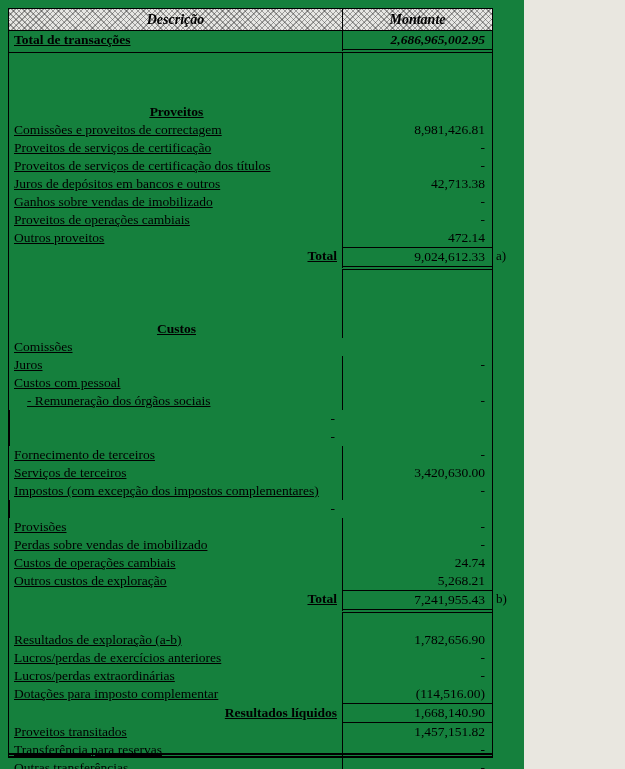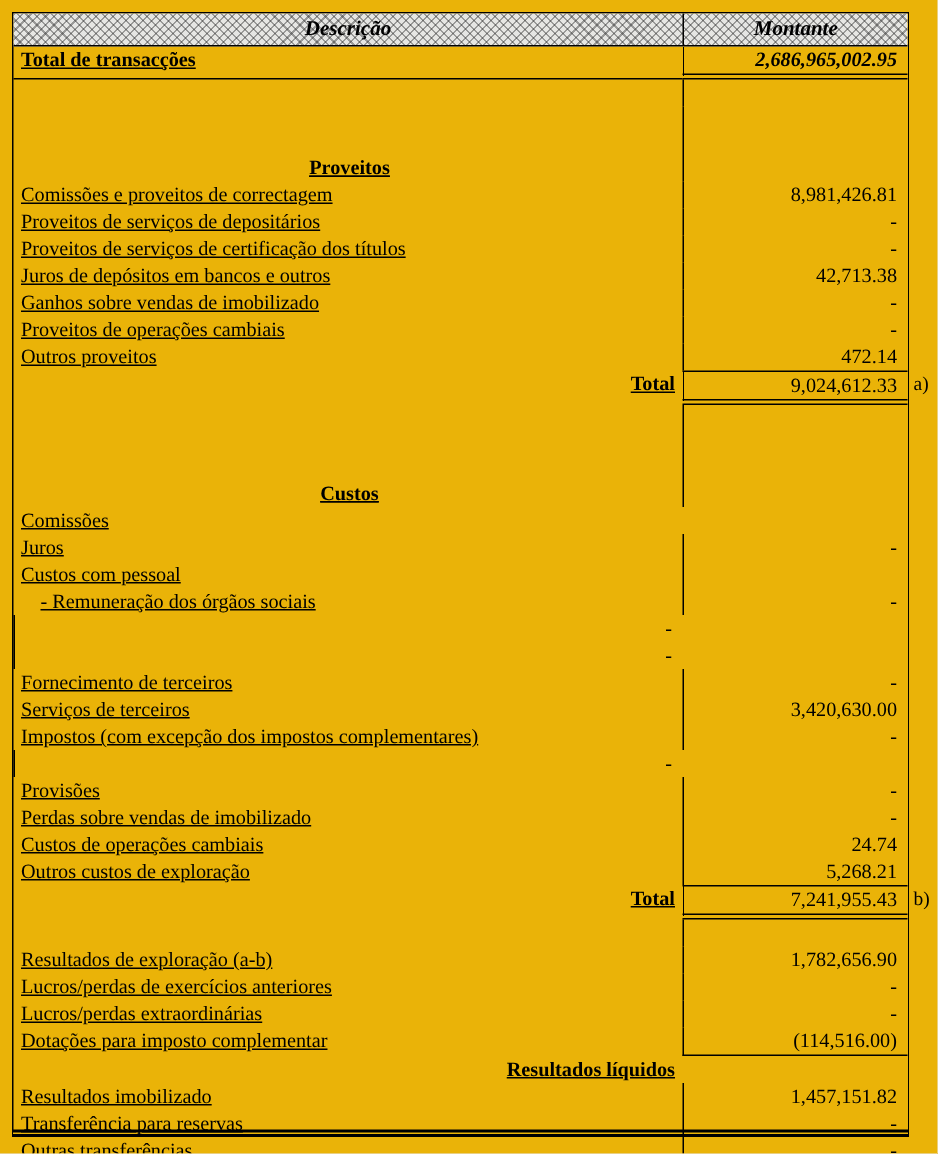--- a/index.html
+++ b/index.html
@@ -1,25 +1,25 @@
 <!DOCTYPE html>
 <html><head>
 <meta charset="utf-8">
 <style>
   html, body {
     margin: 0;
     padding: 0;
     background: #e9e7e0;
   }
   .sheet {
-    width: 625px;
+    width: 524px;
     height: 769px;
-    background: #eab308;
+    background: #15803d;
     box-sizing: border-box;
-    padding: 8px 19px 11px 8px;
+    padding: 8px 31px 11px 8px;
     font-family: "Liberation Serif", "DejaVu Serif", serif;
     color: #000;
     position: relative;
     overflow: hidden;
   }
   .table {
     height: 100%;
     box-sizing: border-box;
     border: 1.5px solid #000;
     border-bottom: 5px double #000;
@@ -104,21 +104,21 @@
         </div>
         <div class="row">
           <div class="cell desc center"><span class="heading ">Proveitos</span></div>
           <div class="cell val"></div>
         </div>
         <div class="row">
           <div class="cell desc"><span class="">Comissões e proveitos de correctagem</span></div>
           <div class="cell val"><span>8,981,426.81</span></div>
         </div>
         <div class="row">
-          <div class="cell desc"><span class="">Proveitos de serviços de depositários</span></div>
+          <div class="cell desc"><span class="">Proveitos de serviços de certificação</span></div>
           <div class="cell val"><span>-</span></div>
         </div>
         <div class="row">
           <div class="cell desc"><span class="">Proveitos de serviços de certificação dos títulos</span></div>
           <div class="cell val"><span>-</span></div>
         </div>
         <div class="row">
           <div class="cell desc"><span class="">Juros de depósitos em bancos e outros</span></div>
           <div class="cell val"><span>42,713.38</span></div>
         </div>
@@ -219,23 +219,24 @@
         <div class="row">
           <div class="cell desc"><span class="">Lucros/perdas extraordinárias</span></div>
           <div class="cell val"><span>-</span></div>
         </div>
         <div class="row">
           <div class="cell desc"><span class="">Dotações para imposto complementar</span></div>
           <div class="cell val line-below-single"><span>(114,516.00)</span></div>
         </div>
         <div class="row">
           <div class="cell desc lright"><span class="bold ">Resultados líquidos</span></div>
-        </div>
-        <div class="row">
-          <div class="cell desc"><span class="">Resultados imobilizado</span></div>
+          <div class="cell val line-below-single"><span>1,668,140.90</span></div>
+        </div>
+        <div class="row">
+          <div class="cell desc"><span class="">Proveitos transitados</span></div>
           <div class="cell val"><span>1,457,151.82</span></div>
         </div>
         <div class="row">
           <div class="cell desc"><span class="">Transferência para reservas</span></div>
           <div class="cell val"><span>-</span></div>
         </div>
         <div class="row">
           <div class="cell desc"><span class="">Outras transferências</span></div>
           <div class="cell val"><span>-</span></div>
         </div>

